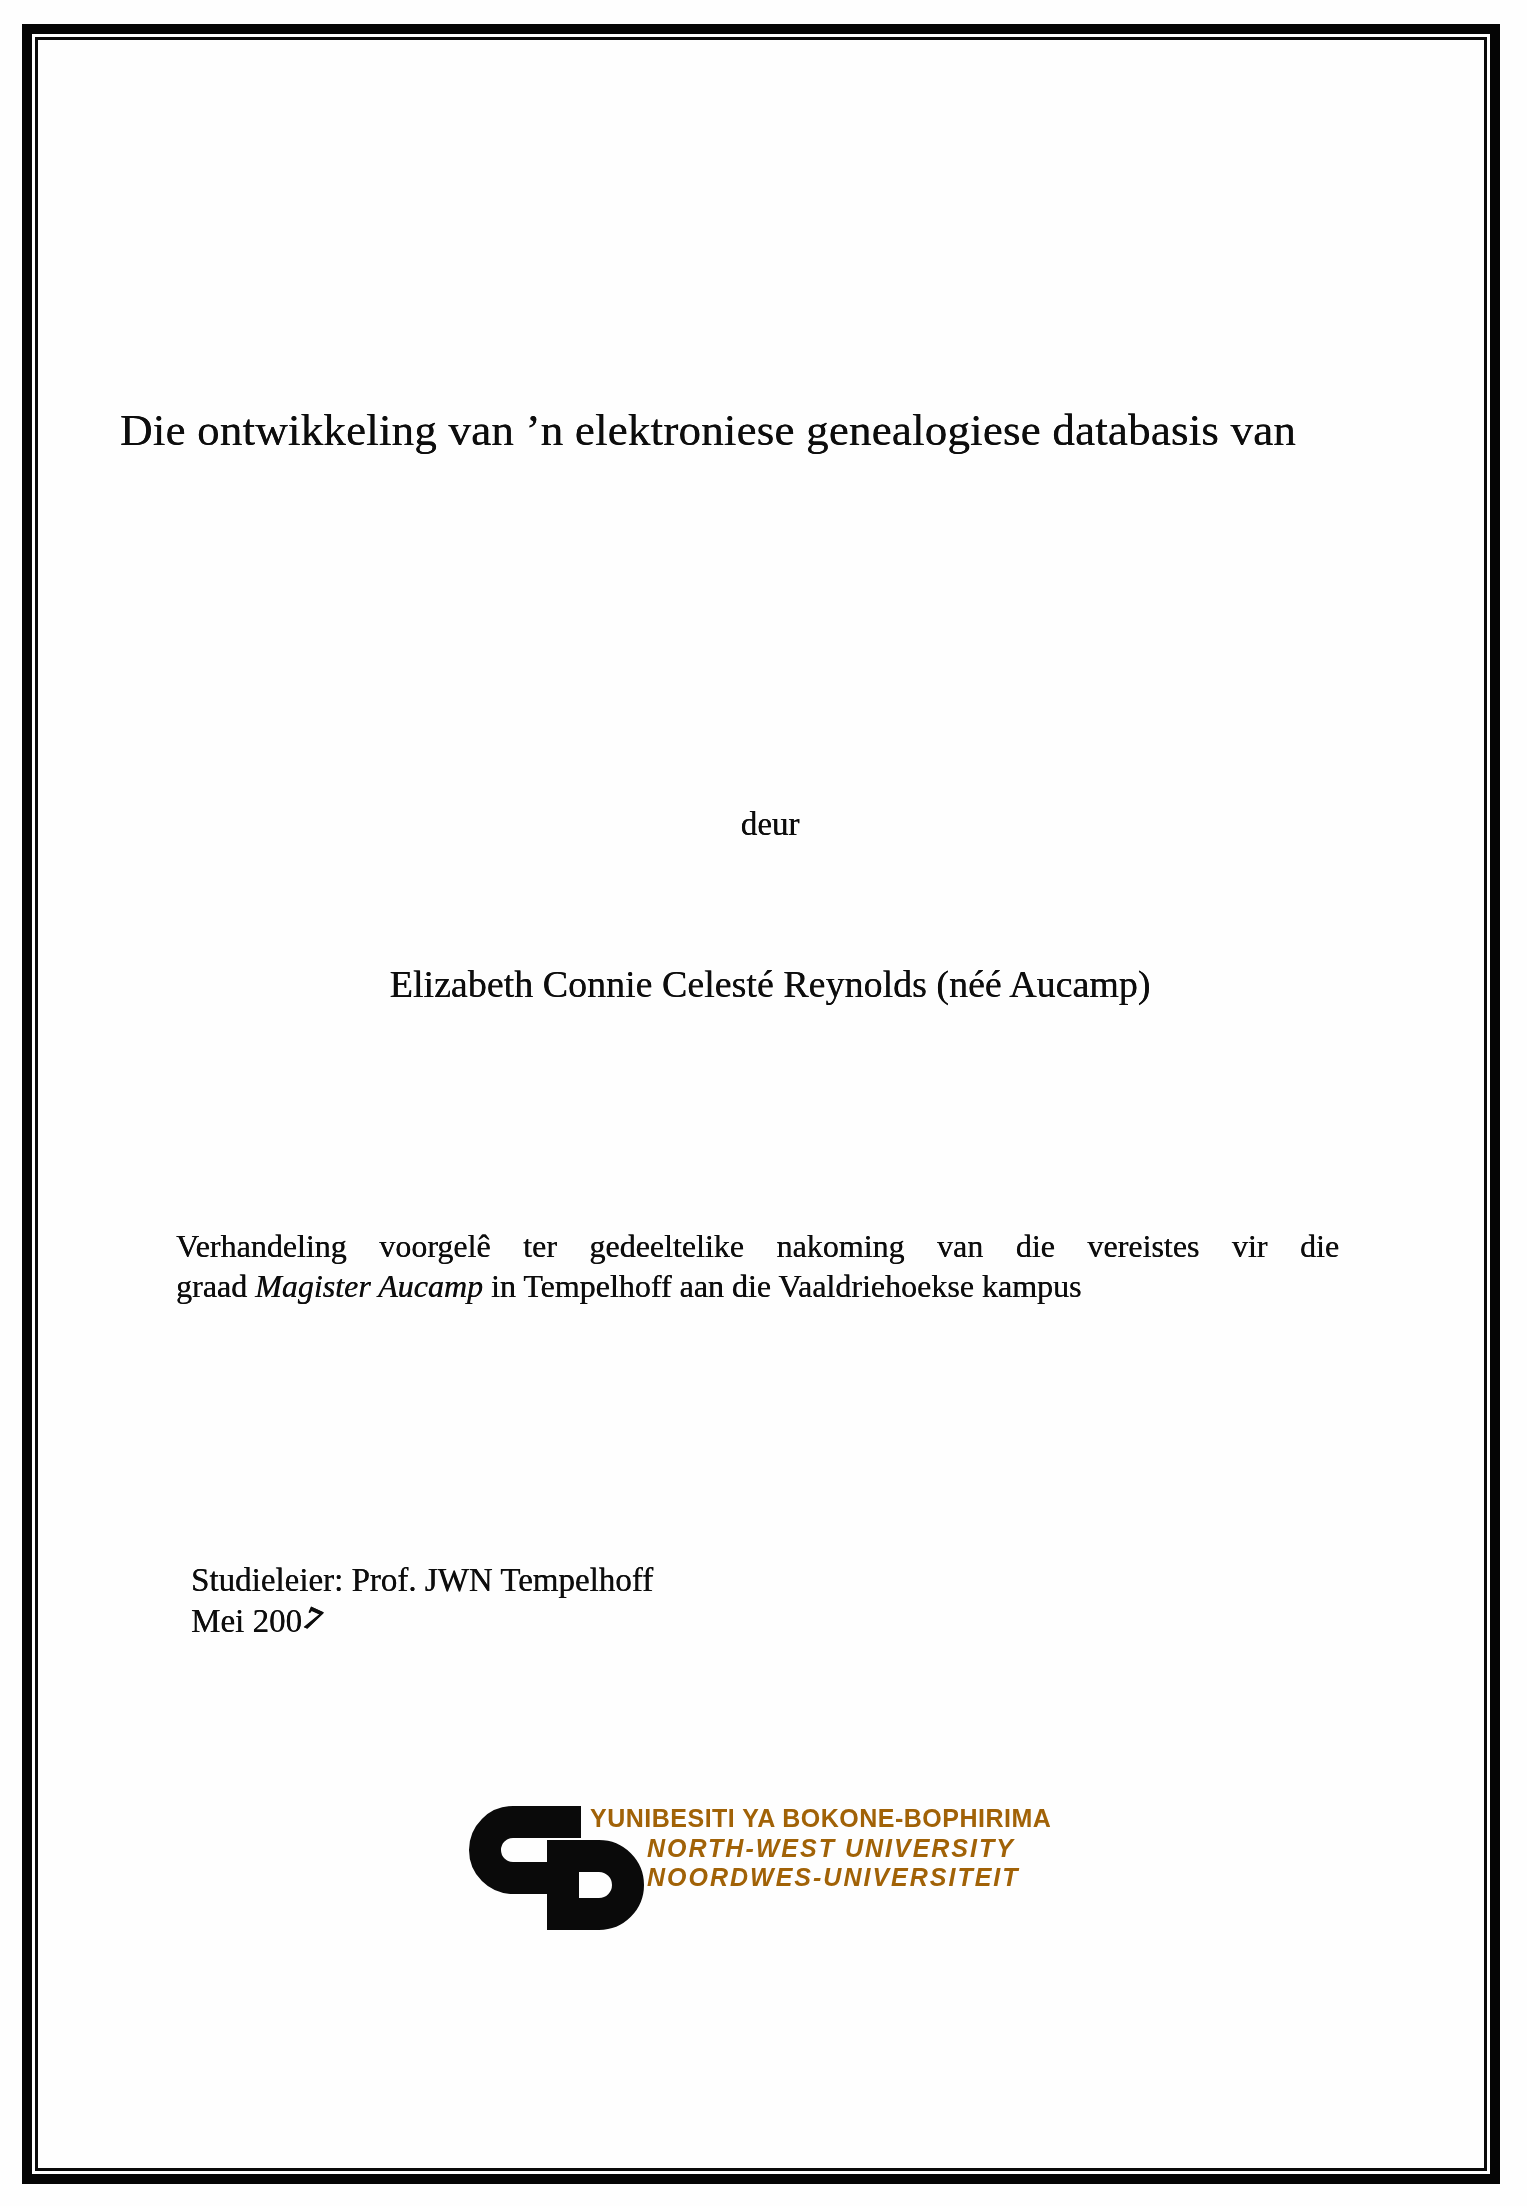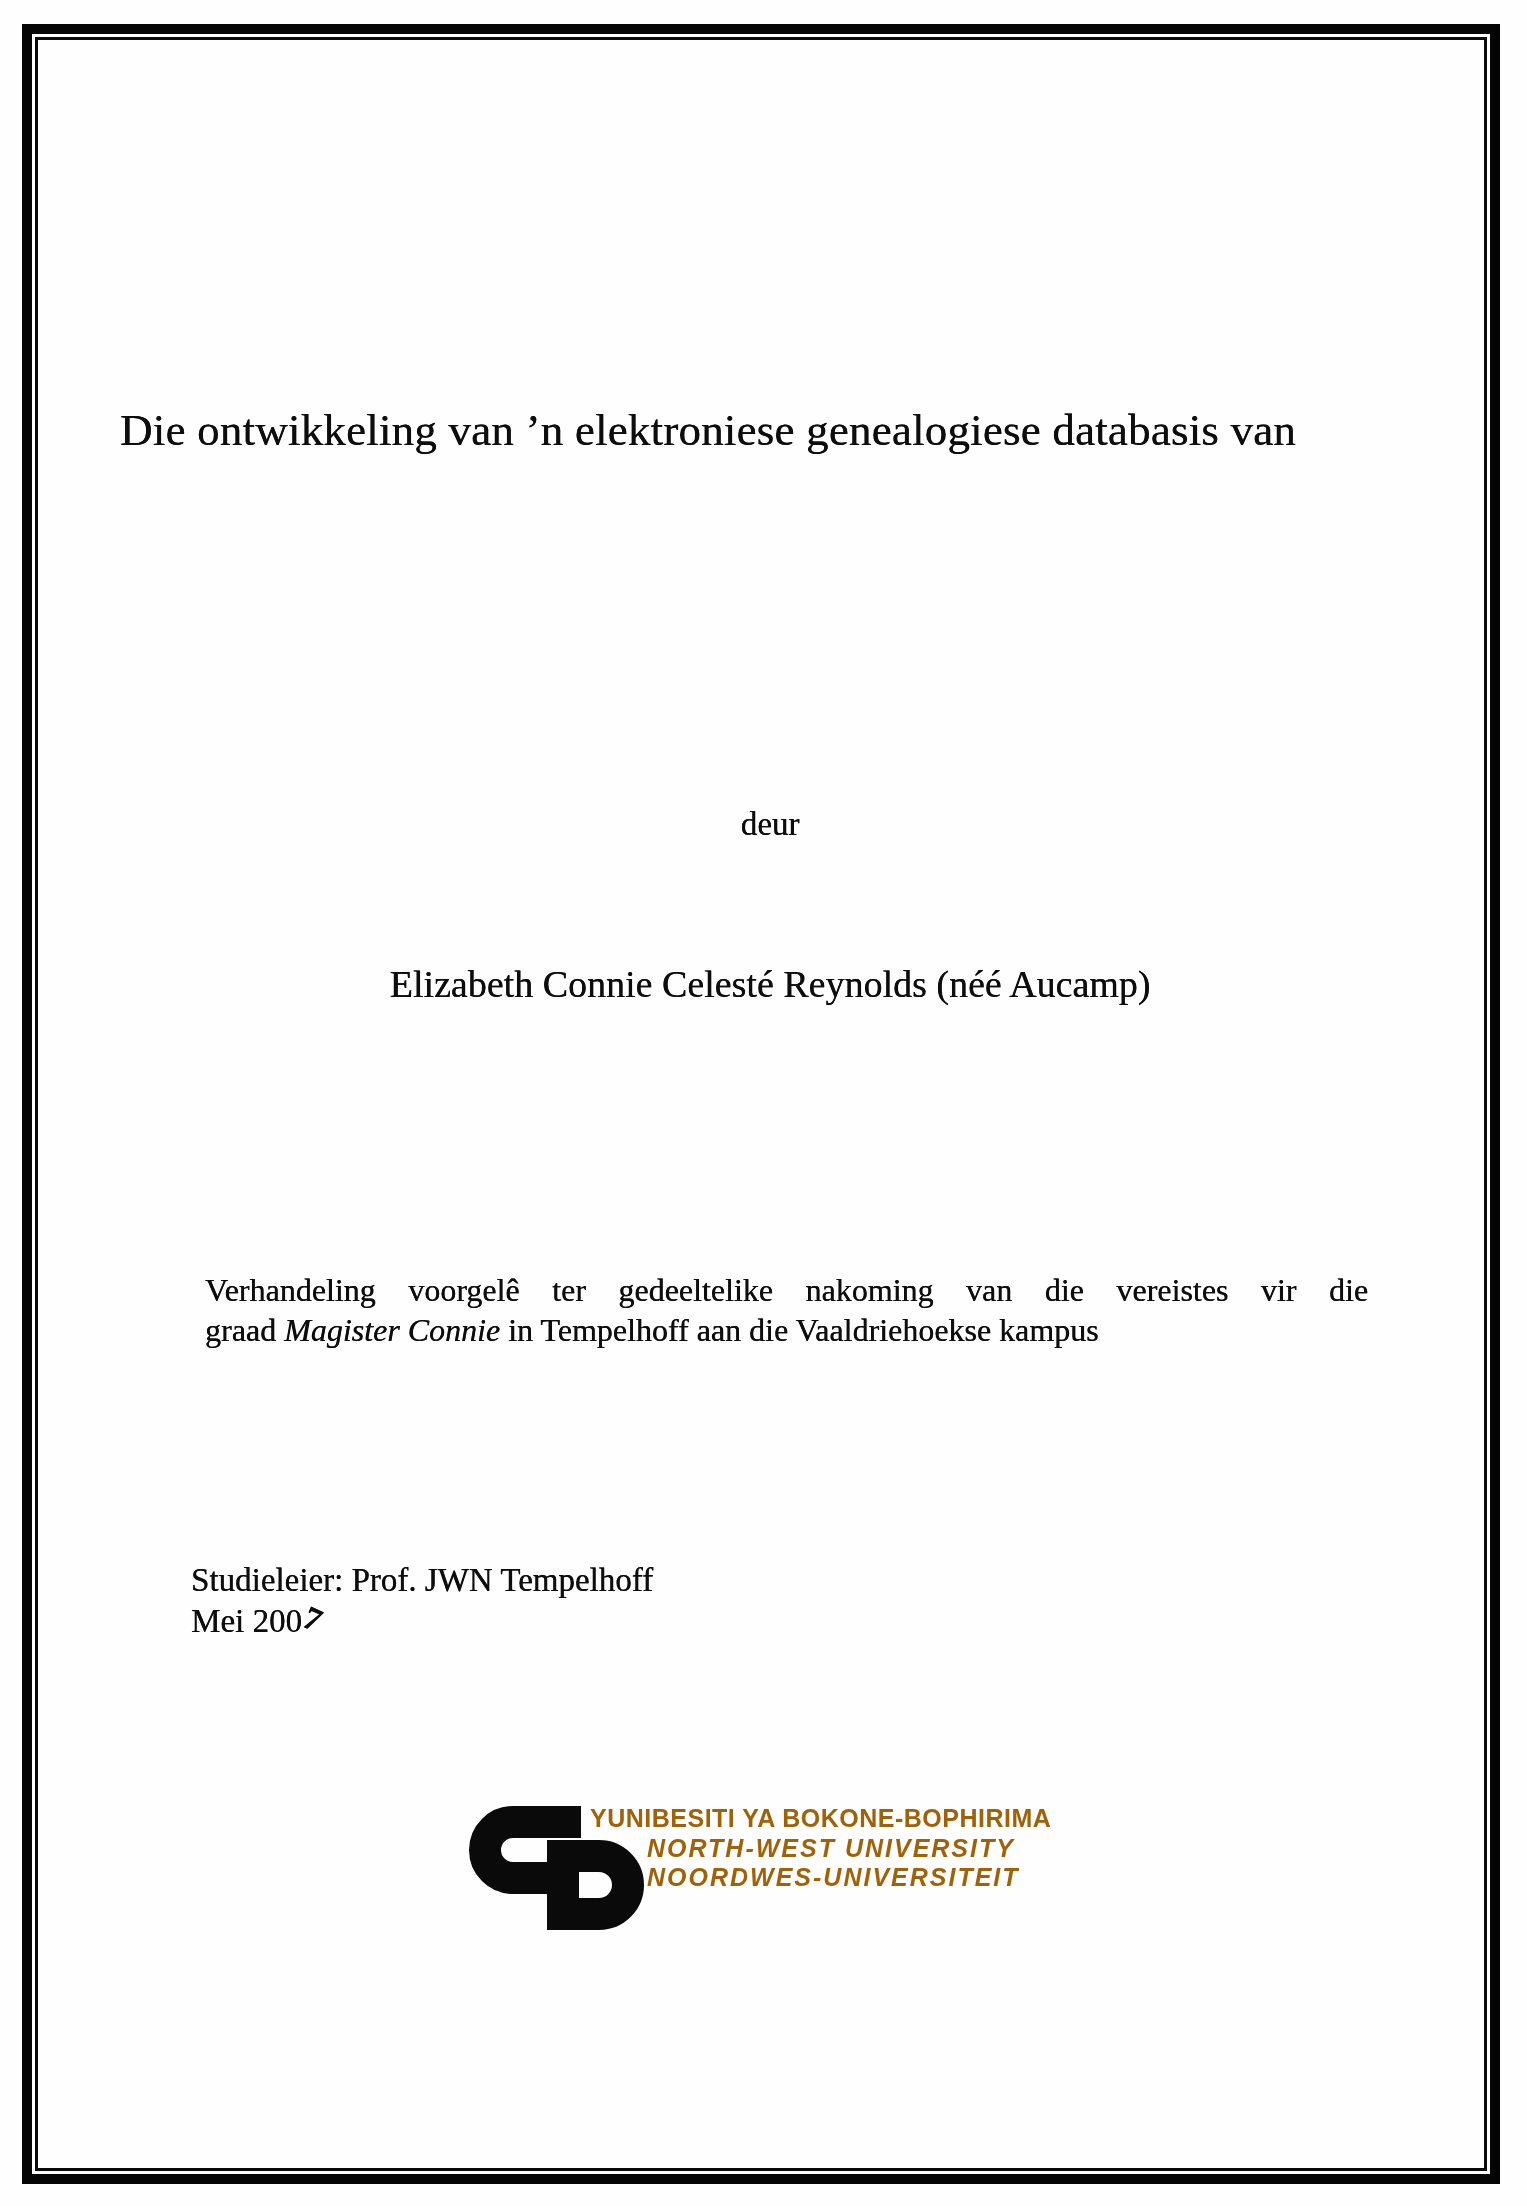--- a/index.html
+++ b/index.html
@@ -43,24 +43,23 @@
     font-size: 33px;
   }
   .author-line {
     position: absolute;
     left: 0; top: 962px; width: 1540px;
     text-align: center;
     font-size: 38px;
   }
   .statement {
     position: absolute;
-    left: 205px; top: 1226px; width: 1163px;
+    left: 176px; top: 1226px; width: 1163px;
     font-size: 32px;
     line-height: 40px;
-    margin-top: 44px;
   }
   .statement .just {
     text-align: justify;
     text-align-last: justify;
   }
   .italic { font-style: italic; }
   .supervisor-block {
     position: absolute;
     left: 191px; top: 1560px;
     font-size: 33px;
@@ -103,21 +102,21 @@
   <div class="title-block txt">
     <div>Die ontwikkeling van ’n elektroniese genealogiese databasis van</div>
   </div>
 
   <div class="byline txt">deur</div>
 
   <div class="author-line txt">Elizabeth Connie Celesté Reynolds (néé Aucamp)</div>
 
   <div class="statement txt">
     <div class="just">Verhandeling voorgelê ter gedeeltelike nakoming van die vereistes vir die</div>
-    <div><span>graad </span><span class="italic">Magister Connie</span><span> in Tempelhoff aan die Vaaldriehoekse kampus</span></div>
+    <div><span>graad </span><span class="italic">Magister Aucamp</span><span> in Tempelhoff aan die Vaaldriehoekse kampus</span></div>
   </div>
 
   <div class="supervisor-block txt">
     <div>Studieleier: Prof. JWN Tempelhoff</div>
     <div><span>Mei 200</span><span class="odd-seven">7</span></div>
   </div>
 
   <div class="logo">
     <svg class="logo-mark" width="185" height="128" viewBox="0 0 185 128" aria-hidden="true">
       <path d="M 118 16 H 50 A 28 28 0 0 0 50 72 H 98" fill="none" stroke="#0a0a0a" stroke-width="32" stroke-linecap="butt"></path>

